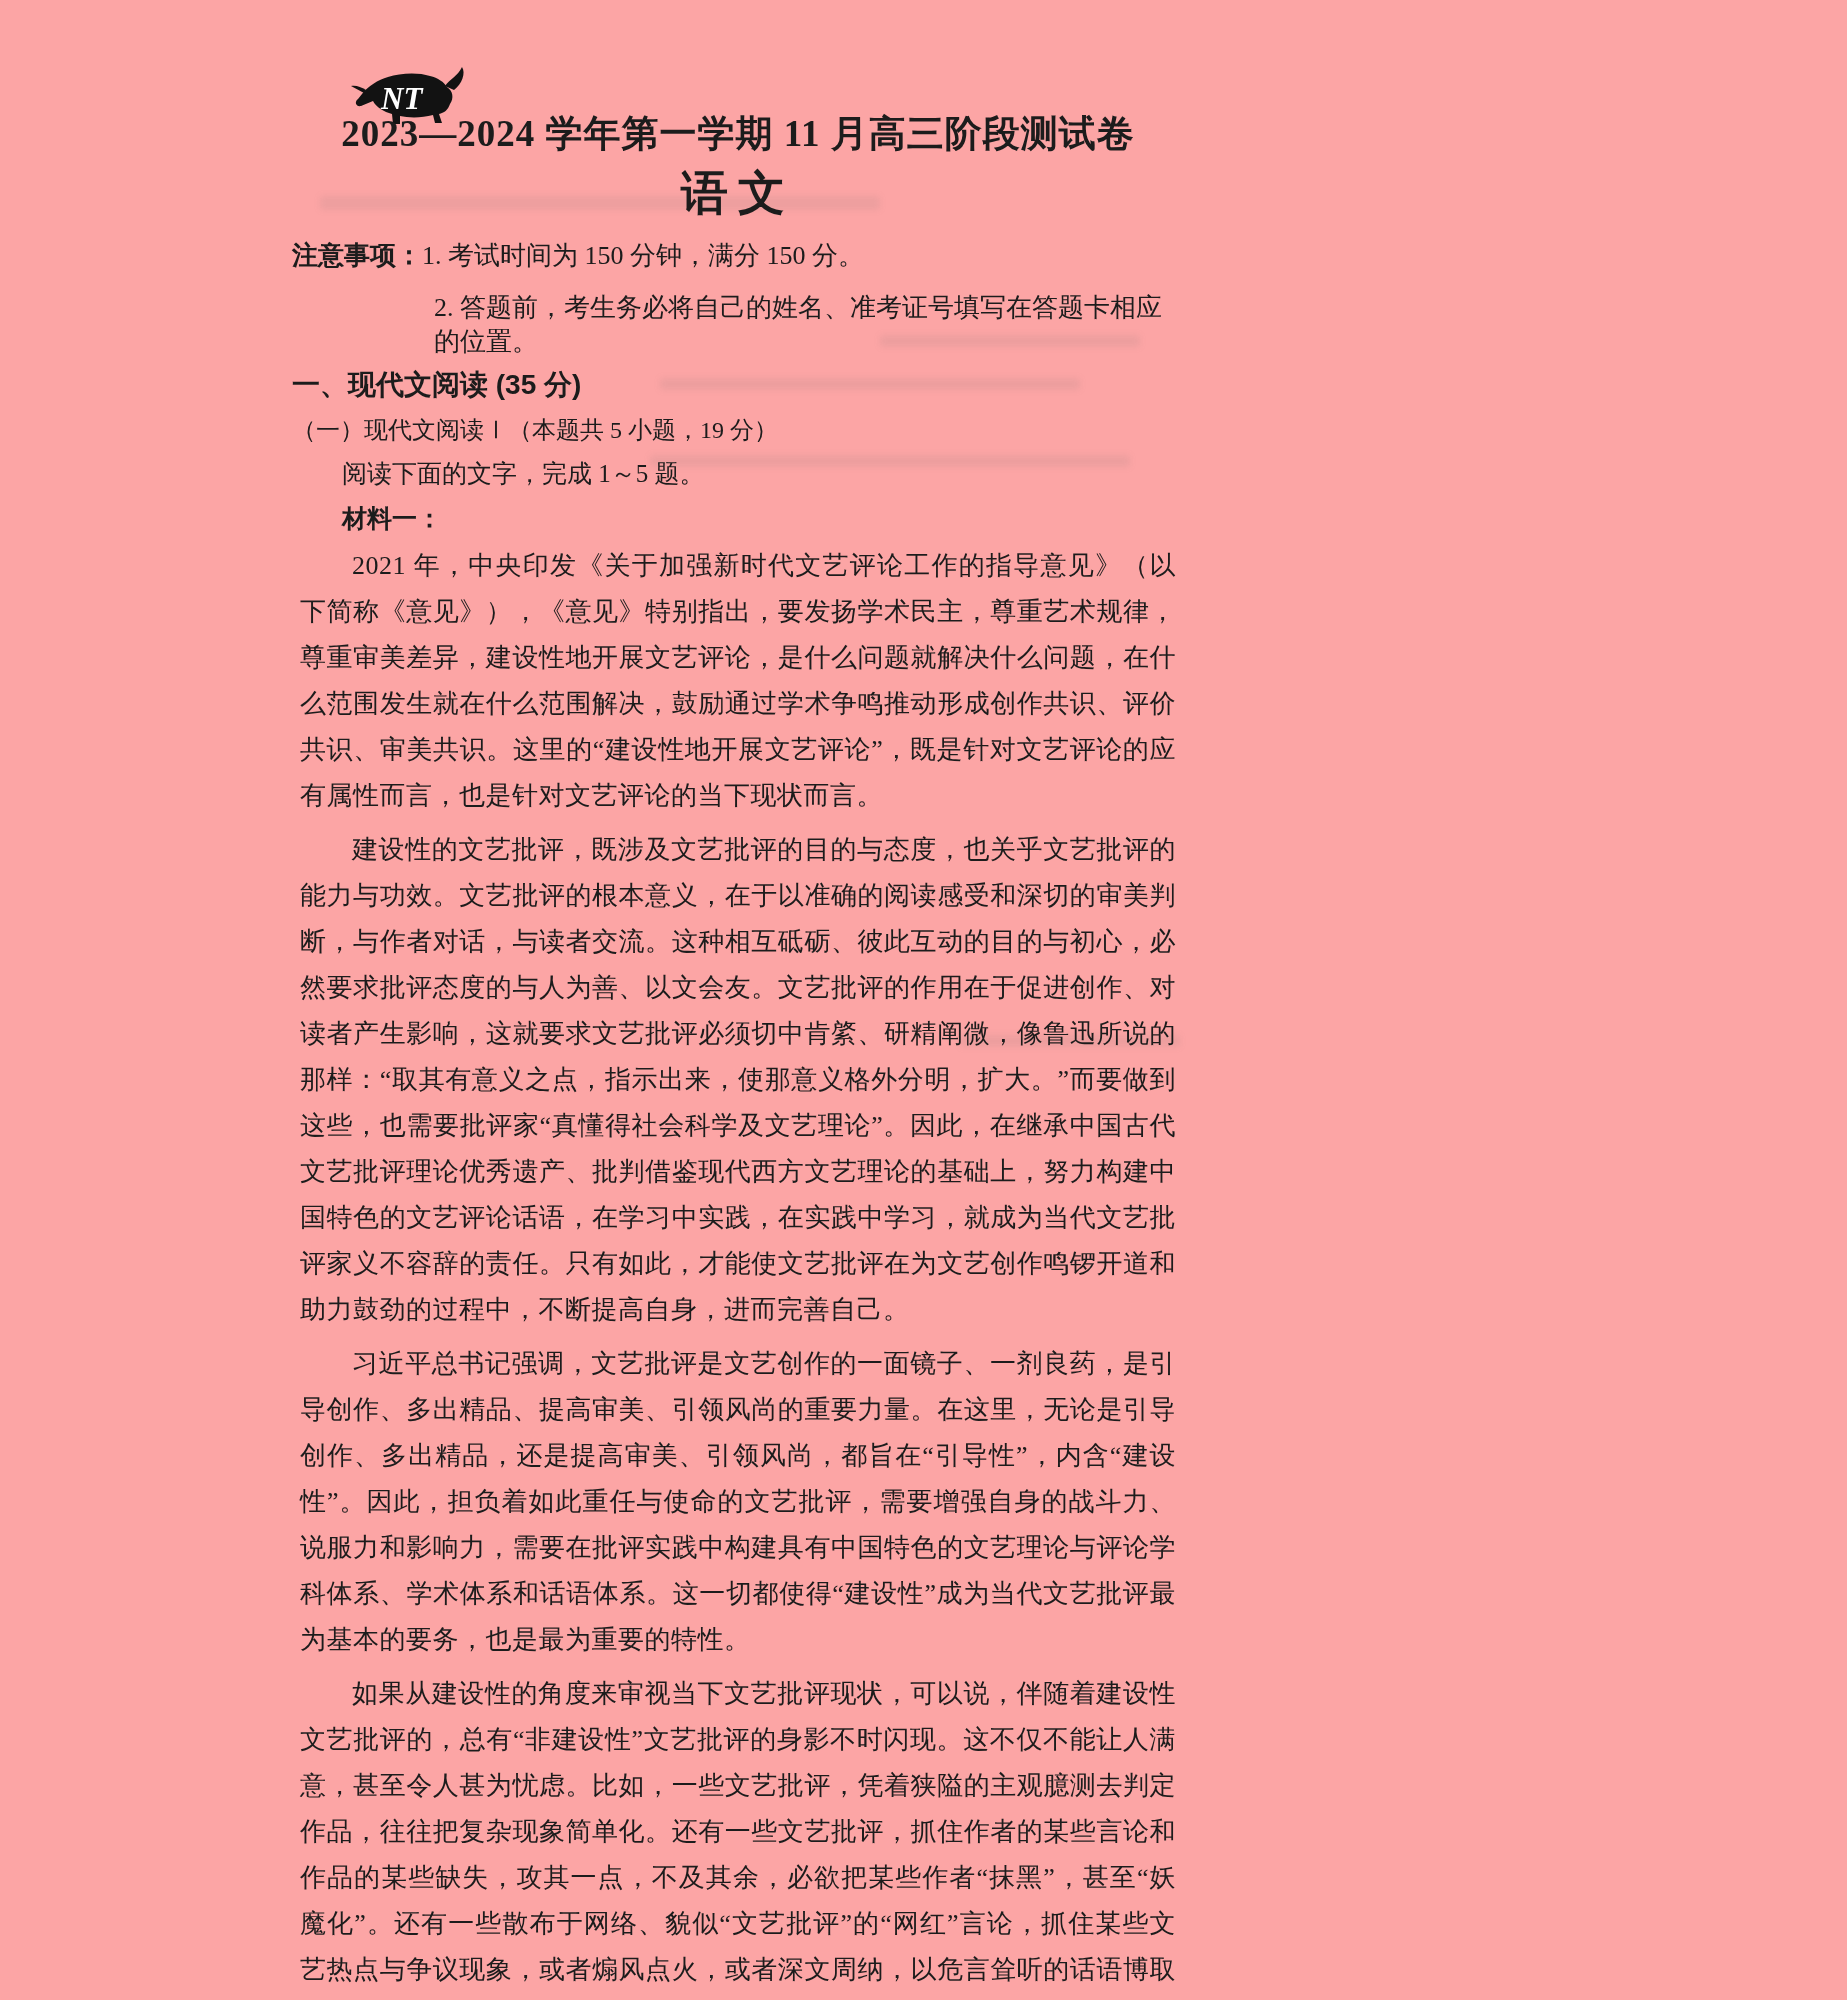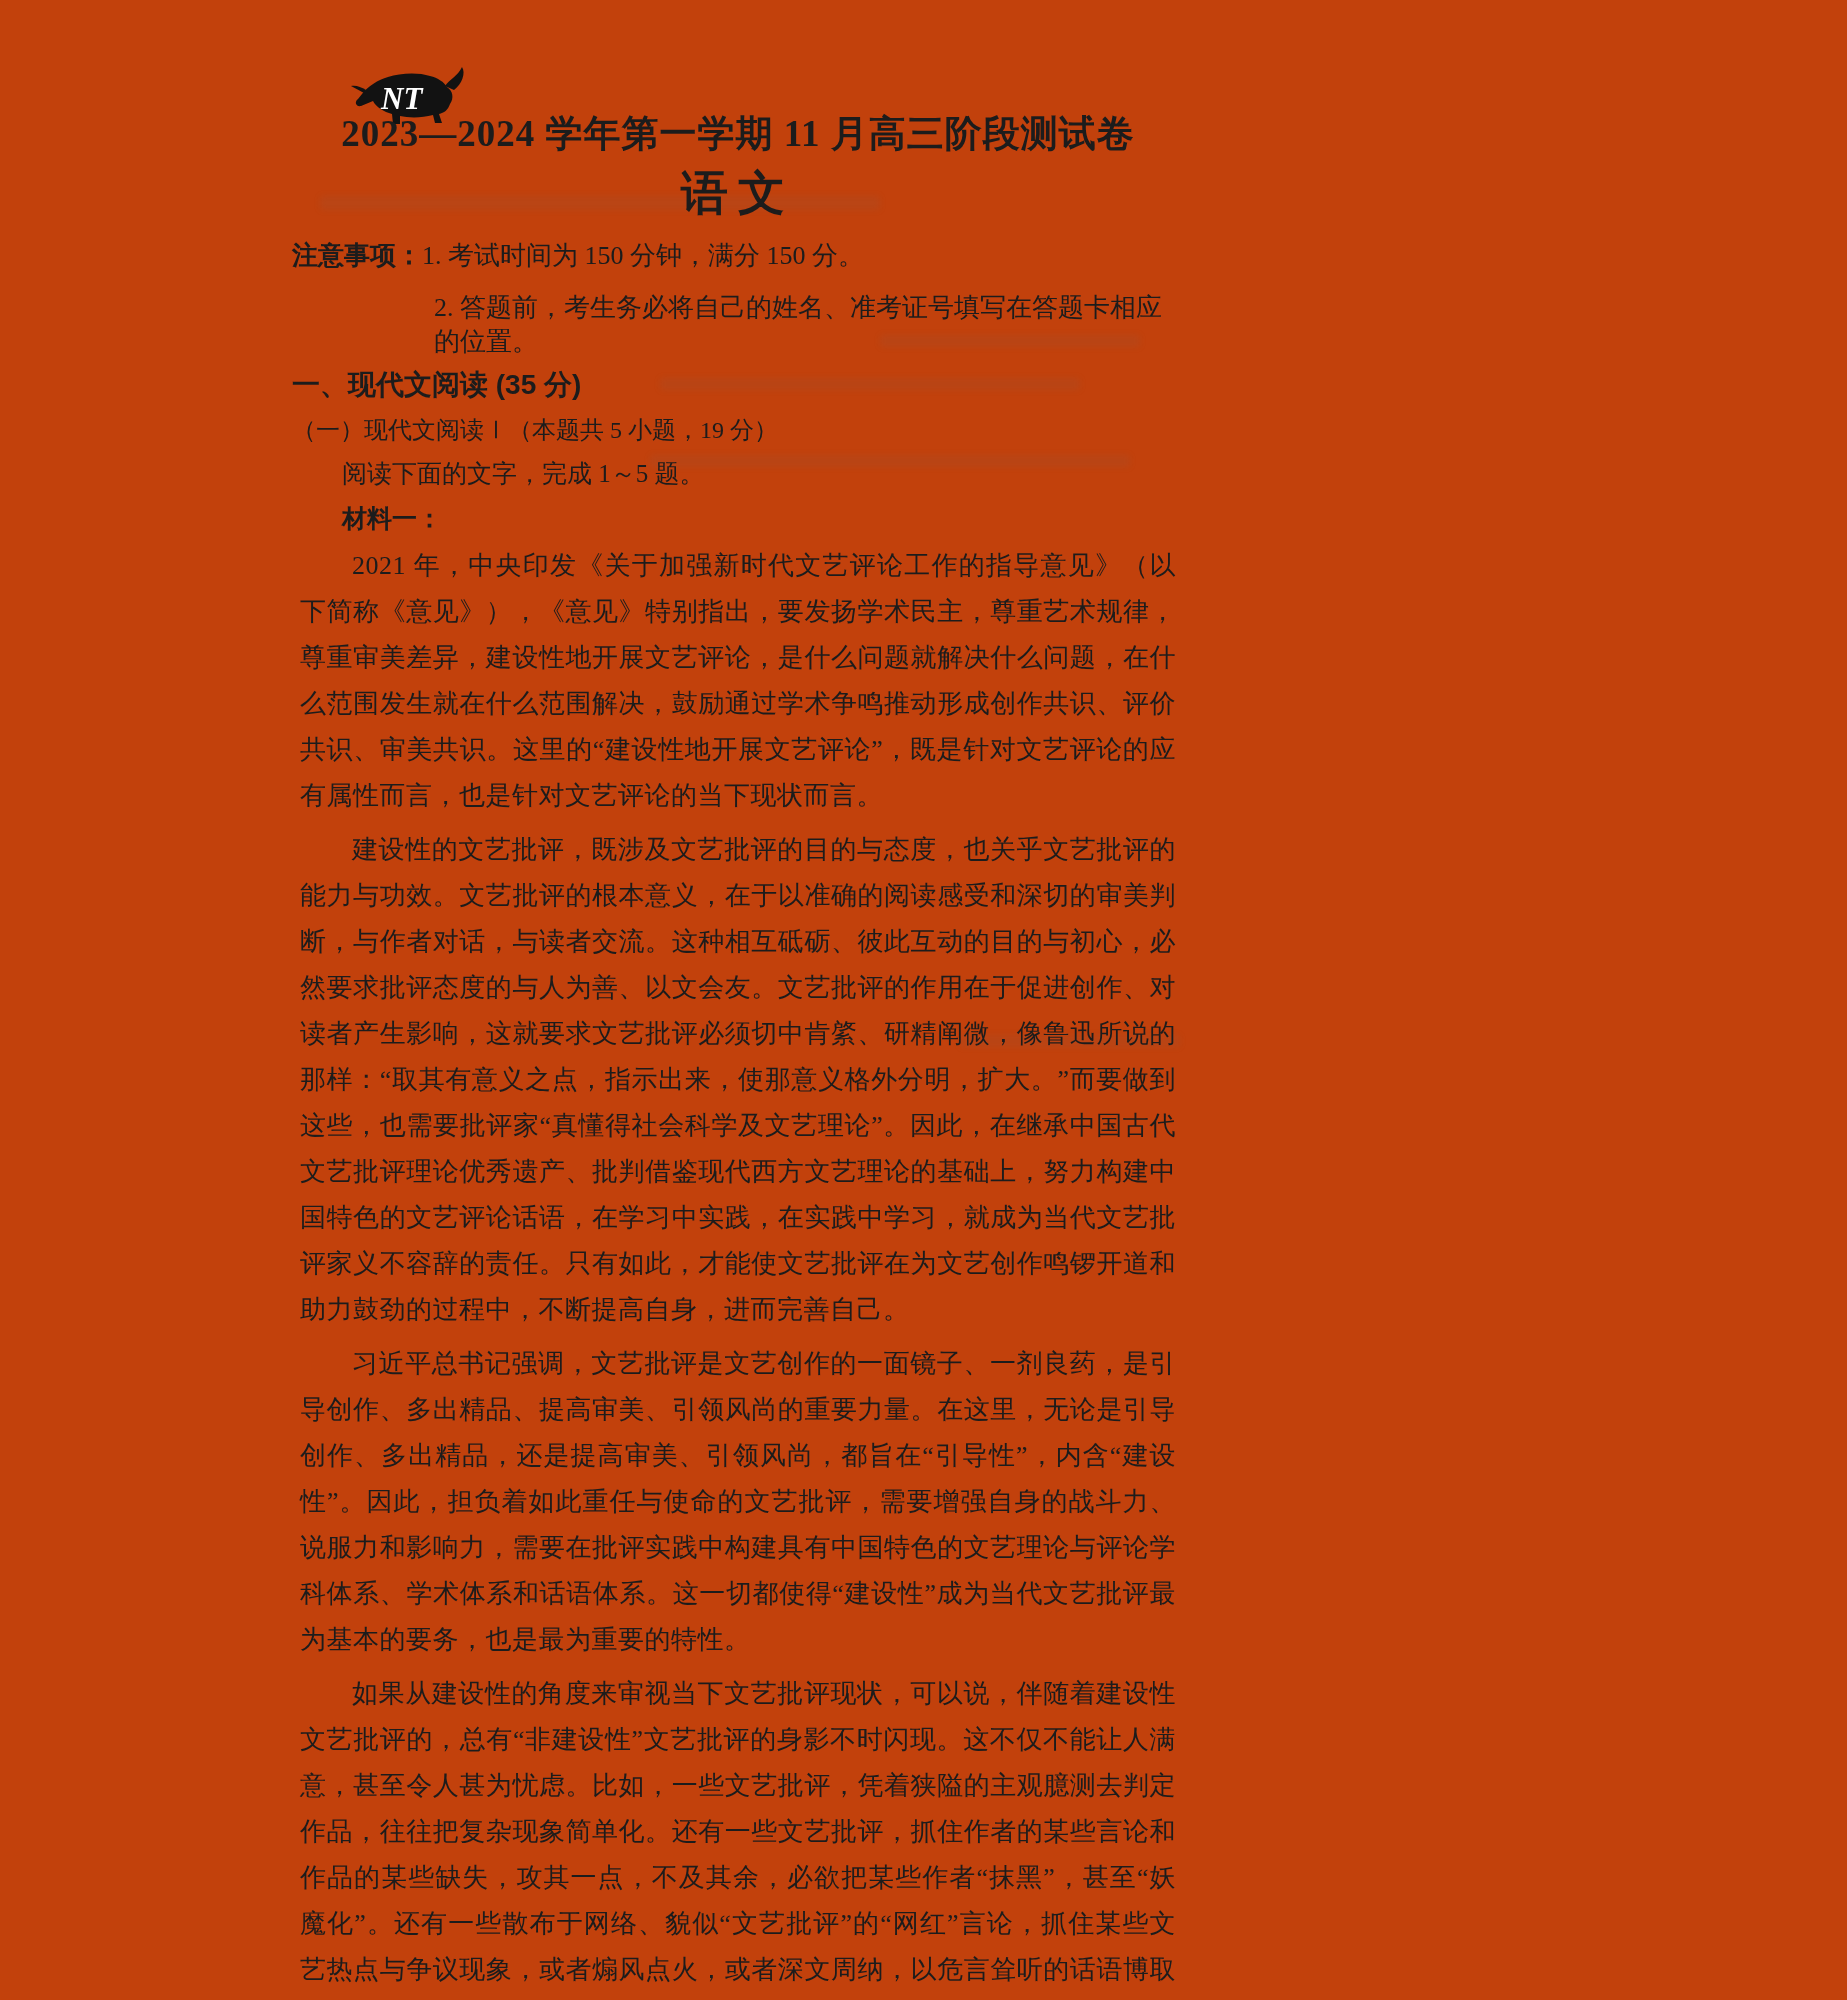--- a/index.html
+++ b/index.html
@@ -6,21 +6,21 @@
   body{
     width:1847px;height:2000px;
     background:#f6f6f4;
     font-family:"Liberation Serif", serif;
     color:#1c1c1c;
     position:relative;
     overflow:hidden;
   }
   .page{
     position:absolute;inset:0;
-    background:#c2410c;
+    background:#fca5a5;
   }
   
   .artifact{
     position:absolute;
     background:rgba(110,110,110,0.10);
     filter:blur(3px);
     border-radius:3px;
   }
   .logo{
     position:absolute;left:348px;top:60px;width:120px;height:78px;

